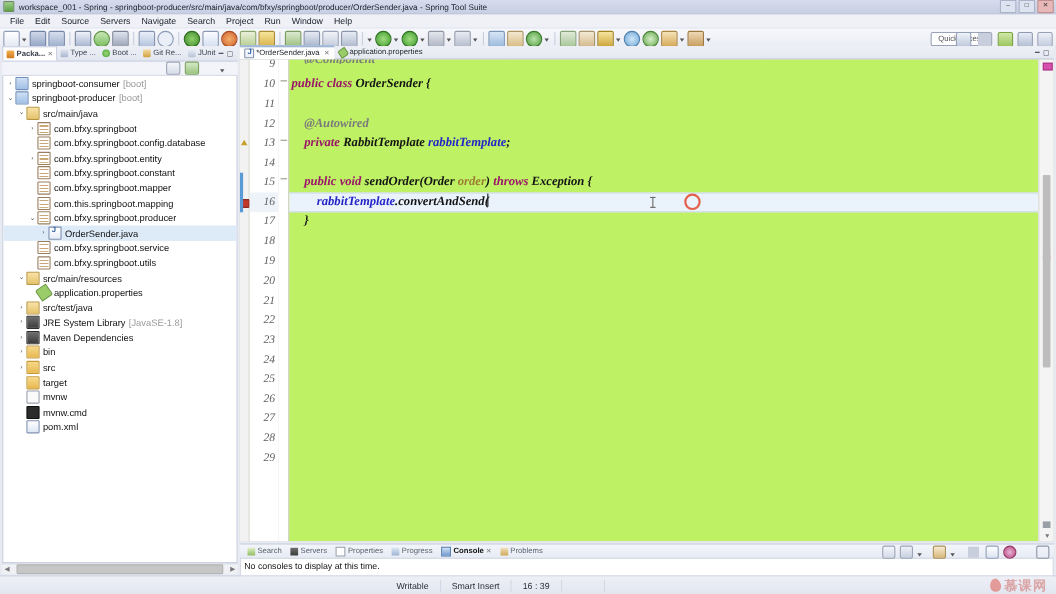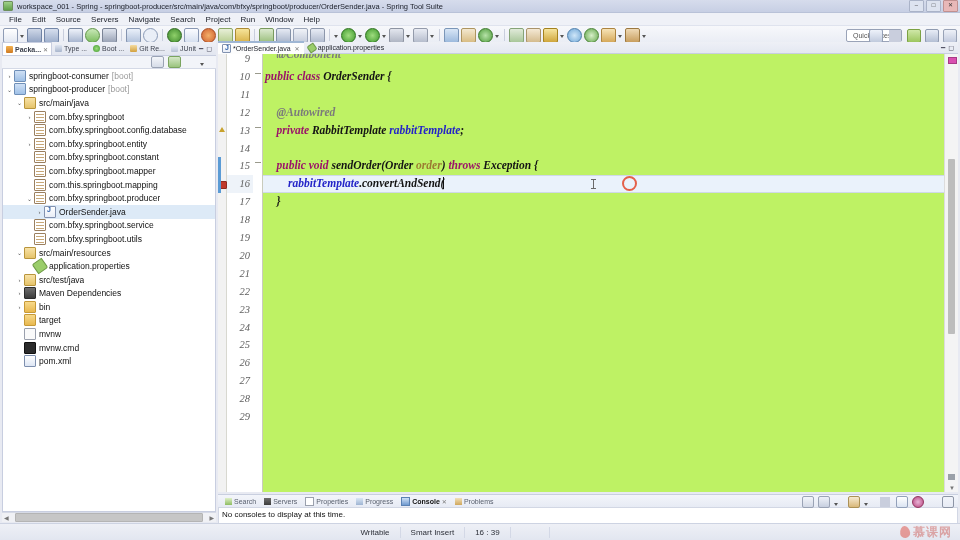--- a/index.html
+++ b/index.html
@@ -346,26 +346,37 @@
             <span class="tlabel">application.properties</span>
           </div>
           <div class="trow" style="padding-left: 12px;">
             <span class="twist">›</span>
             <span class="ticon ic-src"></span>
             <span class="tlabel">src/test/java</span>
           </div>
           <div class="trow" style="padding-left: 12px;">
             <span class="twist">›</span>
             <span class="ticon ic-lib"></span>
+            <span class="tlabel">JRE System Library</span>
+            <span class="tsub">[JavaSE-1.8]</span>
+          </div>
+          <div class="trow" style="padding-left: 12px;">
+            <span class="twist">›</span>
+            <span class="ticon ic-lib"></span>
             <span class="tlabel">Maven Dependencies</span>
           </div>
           <div class="trow" style="padding-left: 12px;">
             <span class="twist">›</span>
             <span class="ticon ic-folder"></span>
             <span class="tlabel">bin</span>
+          </div>
+          <div class="trow" style="padding-left: 12px;">
+            <span class="twist">›</span>
+            <span class="ticon ic-folder"></span>
+            <span class="tlabel">src</span>
           </div>
           <div class="trow" style="padding-left: 12px;">
             <span class="twist"></span>
             <span class="ticon ic-folder"></span>
             <span class="tlabel">target</span>
           </div>
           <div class="trow" style="padding-left: 12px;">
             <span class="twist"></span>
             <span class="ticon ic-file"></span>
             <span class="tlabel">mvnw</span>

